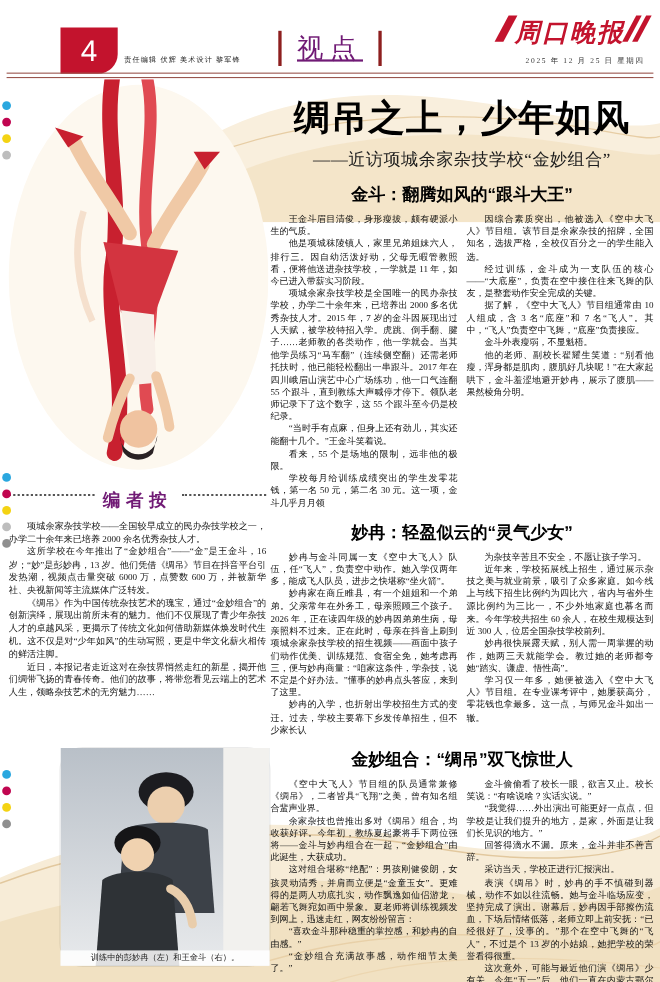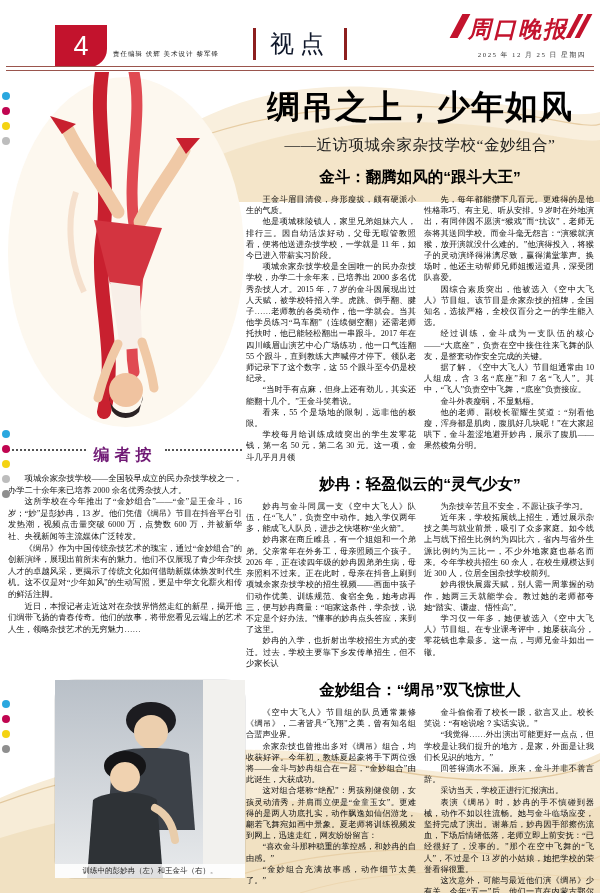--- a/index.html
+++ b/index.html
@@ -20,21 +20,21 @@
     position:absolute; left:55px; top:25px; width:52px; height:42px;
     background:#c3132d; border-radius:0 0 18px 0;
     color:#fff; font:27px "Liberation Sans", sans-serif;
     display:flex; align-items:center; justify-content:center;
   }
   .credits { position:absolute; left:113px; top:50px; font-family:"Liberation Sans",sans-serif;
     font-size:6.5px; letter-spacing:1px; color:#222; white-space:nowrap; }
   .sec-title-wrap { position:absolute; left:230px; top:28px; width:140px;
     display:flex; align-items:center; justify-content:center; gap:14px; }
   .sec-bar { width:3px; height:32px; background:#8d1f1f; }
-  .sec-title { font:24px "Liberation Sans",sans-serif; letter-spacing:6px; color:#0f172a; white-space:nowrap; }
+  .sec-title { font:24px "Liberation Sans",sans-serif; letter-spacing:6px; color:#701a75; white-space:nowrap;text-decoration:underline; }
   .mast { position:absolute; right:14px; top:14px; text-align:right; }
   .mast-row { display:flex; align-items:flex-start; justify-content:flex-end; gap:4px; }
   .mast-slash { width:8px; height:24px; background:#c3132d; transform:skewX(-28deg); }
   .mast-slash.thin { width:5px; }
   .mast-name { font-family:"Liberation Serif",serif; font-style:italic; font-weight:bold;
     font-size:23px; color:#c3132d; letter-spacing:2px; white-space:nowrap; }
   .mast-date { margin-top:5px; font-size:6.8px; letter-spacing:1.5px; color:#333; white-space:nowrap; }
   .rules { position:absolute; left:6px; right:6px; top:66px; height:5px;
     border-top:1.5px solid #9a554d; border-bottom:1.5px solid #9a554d; z-index:3; }
 
@@ -191,21 +191,20 @@
       <div class="cols">
         <div class="col">
             <p>王金斗眉目清俊，身形瘦拔，颇有硬派小生的气质。</p>
             <p>他是项城秣陵镇人，家里兄弟姐妹六人，排行三。因自幼活泼好动，父母无暇管教照看，便将他送进杂技学校，一学就是 11 年，如今已进入带薪实习阶段。</p>
             <p>项城余家杂技学校是全国唯一的民办杂技学校，办学二十余年来，已培养出 2000 多名优秀杂技人才。2015 年，7 岁的金斗因展现出过人天赋，被学校特招入学。虎跳、倒手翻、腱子……老师教的各类动作，他一学就会。当其他学员练习“马车翻”（连续侧空翻）还需老师托扶时，他已能轻松翻出一串跟斗。2017 年在四川峨眉山演艺中心广场练功，他一口气连翻 55 个跟斗，直到教练大声喊停才停下。领队老师记录下了这个数字，这 55 个跟斗至今仍是校纪录。</p>
             <p>“当时手有点麻，但身上还有劲儿，其实还能翻十几个。”王金斗笑着说。</p>
             <p>看来，55 个是场地的限制，远非他的极限。</p>
             <p>学校每月给训练成绩突出的学生发零花钱，第一名 50 元，第二名 30 元。这一项，金斗几乎月月领</p>
           </div>
         <div class="col">
-            <p>先，每年都能攒下几百元。更难得的是他性格乖巧、有主见、听从安排。9 岁时在外地演出，有同伴因不愿演“猴戏”而“抗议”，老师无奈将其送回学校。而金斗毫无怨言：“演猴就演猴，放开演就没什么难的。”他演得投入，将猴子的灵动演绎得淋漓尽致，赢得满堂掌声。换场时，他还主动帮师兄师姐搬运道具，深受团队喜爱。</p>
             <p>因综合素质突出，他被选入《空中大飞人》节目组。该节目是余家杂技的招牌，全国知名，选拔严格，全校仅百分之一的学生能入选。</p>
             <p>经过训练，金斗成为一支队伍的核心——“大底座”，负责在空中接住往来飞舞的队友，是整套动作安全完成的关键。</p>
             <p>据了解，《空中大飞人》节目组通常由 10 人组成，含 3 名“底座”和 7 名“飞人”。其中，“飞人”负责空中飞舞，“底座”负责接应。</p>
             <p>金斗外表瘦弱，不显魁梧。</p>
             <p>他的老师、副校长翟耀生笑道：“别看他瘦，浑身都是肌肉，腹肌好几块呢！”在大家起哄下，金斗羞涩地避开妙冉，展示了腹肌——果然棱角分明。</p>
           </div>
       </div>
     </div>
 
     <div class="section">

